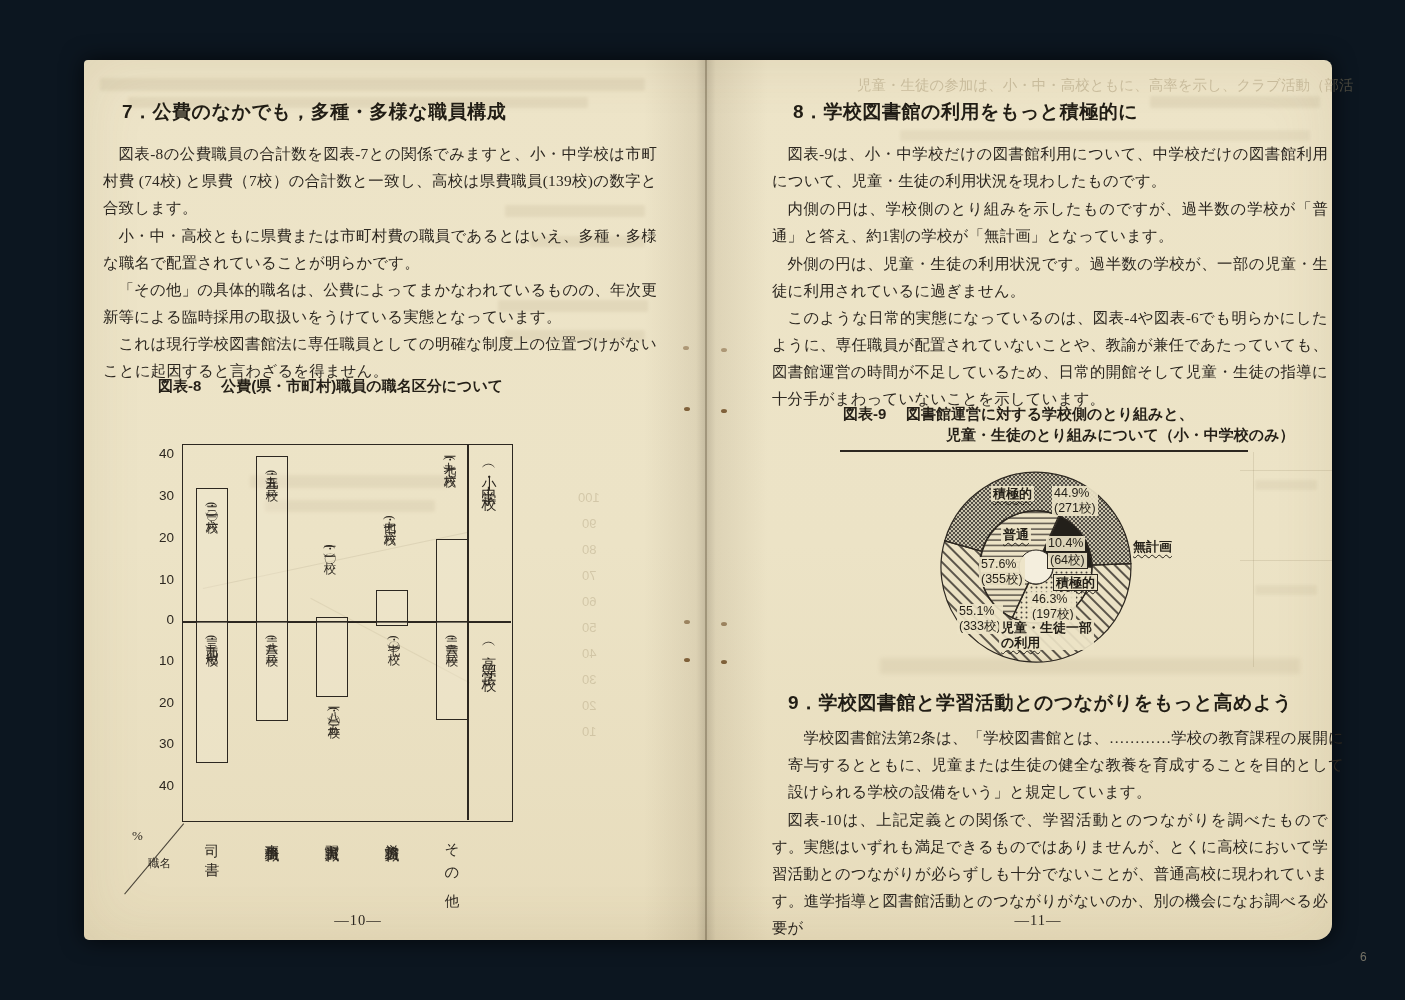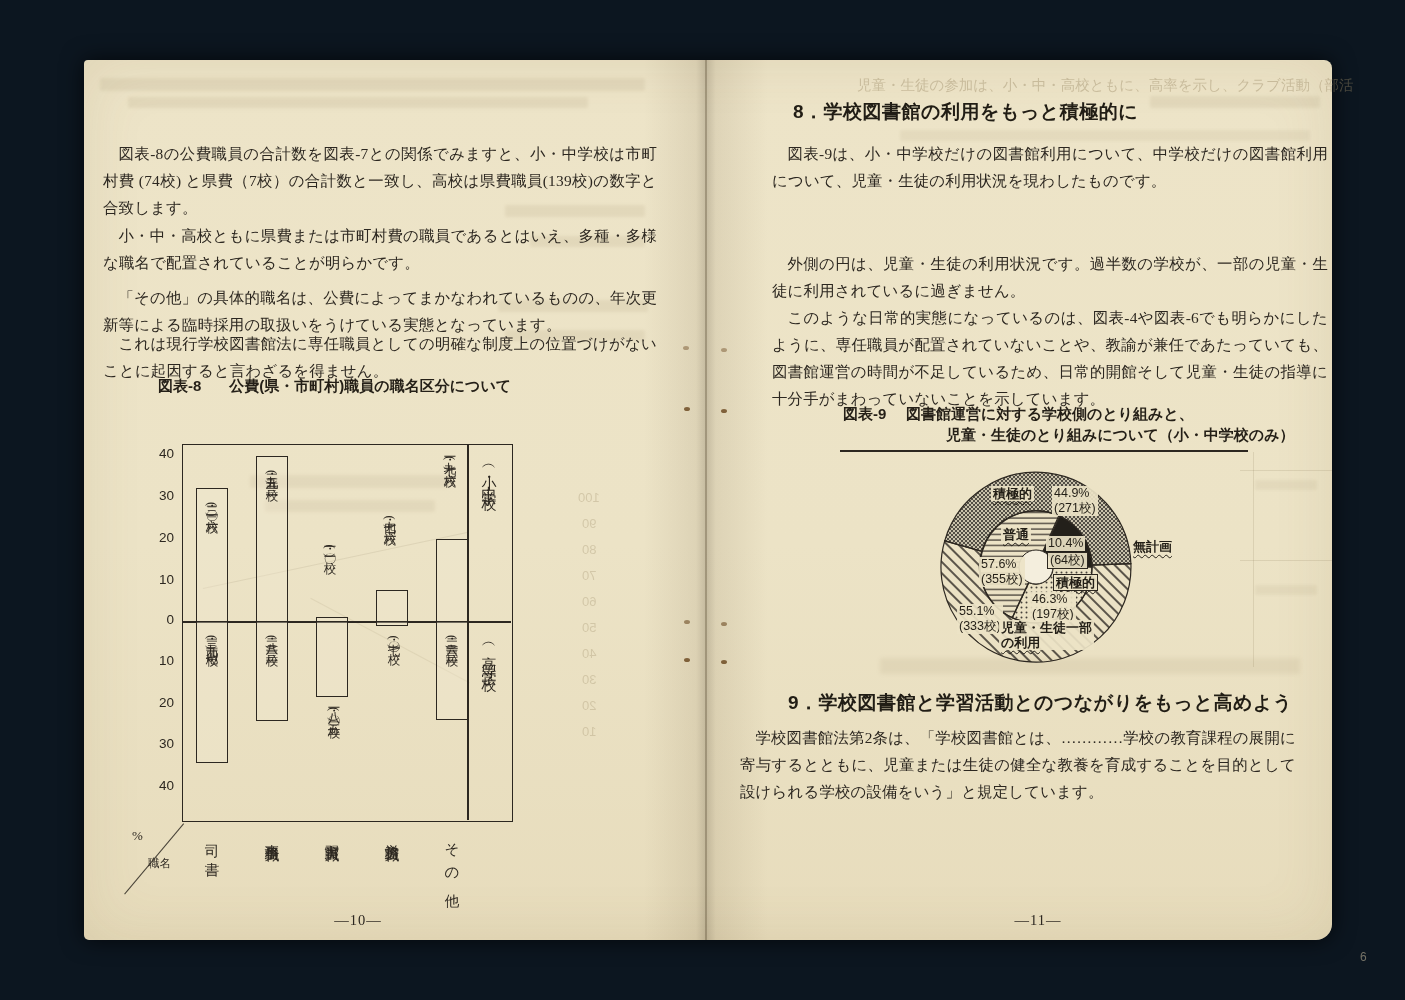--- a/index.html
+++ b/index.html
@@ -76,28 +76,29 @@
   <div class="mirnum" style="left:582px;top:516px">90</div>
   <div class="mirnum" style="left:582px;top:542px">80</div>
   <div class="mirnum" style="left:582px;top:568px">70</div>
   <div class="mirnum" style="left:582px;top:594px">60</div>
   <div class="mirnum" style="left:582px;top:620px">50</div>
   <div class="mirnum" style="left:582px;top:646px">40</div>
   <div class="mirnum" style="left:582px;top:672px">30</div>
   <div class="mirnum" style="left:582px;top:698px">20</div>
   <div class="mirnum" style="left:582px;top:724px">10</div>
 
+  <div class="abs h" style="left:122px;top:99px">7．公費のなかでも，多種・多様な職員構成</div>
   <div class="abs p" style="left:103px;top:140px;width:554px">図表-8の公費職員の合計数を図表-7との関係でみますと、小・中学校は市町村費 (74校) と県費（7校）の合計数と一致し、高校は県費職員(139校)の数字と合致します。</div>
   <div class="abs p" style="left:103px;top:222px;width:554px">小・中・高校ともに県費または市町村費の職員であるとはいえ、多種・多様な職名で配置されていることが明らかです。</div>
-  <div class="abs p" style="left:103px;top:284px;width:554px">「その他」の具体的職名は、公費によってまかなわれているものの、年次更新等による臨時採用の取扱いをうけている実態となっています。</div>
+  <div class="abs p" style="left:103px;top:276px;width:554px">「その他」の具体的職名は、公費によってまかなわれているものの、年次更新等による臨時採用の取扱いをうけている実態となっています。</div>
   <div class="abs p" style="left:103px;top:330px;width:554px">これは現行学校図書館法に専任職員としての明確な制度上の位置づけがないことに起因すると言わざるを得ません。</div>
 
   <div class="abs" style="left:158px;top:377px">
     <span class="cap">図表-8</span>
-    <span class="cap" style="margin-left:24px">公費(県・市町村)職員の職名区分について</span>
+    <span class="cap" style="margin-left:16px">公費(県・市町村)職員の職名区分について</span>
   </div>
 
   <div class="ytick" style="left:144px;top:446px">40</div>
   <div class="ytick" style="left:144px;top:488px">30</div>
   <div class="ytick" style="left:144px;top:530px">20</div>
   <div class="ytick" style="left:144px;top:572px">10</div>
   <div class="ytick" style="left:144px;top:612px">0</div>
   <div class="ytick" style="left:144px;top:653px">10</div>
   <div class="ytick" style="left:144px;top:695px">20</div>
   <div class="ytick" style="left:144px;top:736px">30</div>
@@ -155,20 +156,21 @@
   <div class="ghost" style="left:900px;top:130px;width:410px;height:11px;opacity:.10"></div>
   <div class="gline" style="left:1253px;top:452px;width:1.2px;height:215px"></div>
   <div class="gline" style="left:1240px;top:470px;width:92px;height:1.2px"></div>
   <div class="gline" style="left:1240px;top:560px;width:92px;height:1.2px"></div>
   <div class="ghost" style="left:1255px;top:480px;width:62px;height:10px;opacity:.10"></div>
   <div class="ghost" style="left:1255px;top:585px;width:62px;height:10px;opacity:.10"></div>
   <div class="ghost" style="left:880px;top:658px;width:420px;height:16px;opacity:.12;filter:blur(2px)"></div>
 
   <div class="abs h" style="left:793px;top:99px">8．学校図書館の利用をもっと積極的に</div>
   <div class="abs p" style="left:772px;top:140px;width:556px">図表-9は、小・中学校だけの図書館利用について、中学校だけの図書館利用について、児童・生徒の利用状況を現わしたものです。</div>
+  <div class="abs p" style="left:772px;top:195px;width:556px">内側の円は、学校側のとり組みを示したものですが、過半数の学校が「普通」と答え、約1割の学校が「無計画」となっています。</div>
   <div class="abs p" style="left:772px;top:250px;width:556px">外側の円は、児童・生徒の利用状況です。過半数の学校が、一部の児童・生徒に利用されているに過ぎません。</div>
   <div class="abs p" style="left:772px;top:304px;width:556px">このような日常的実態になっているのは、図表-4や図表-6でも明らかにしたように、専任職員が配置されていないことや、教諭が兼任であたっていても、図書館運営の時間が不足しているため、日常的開館そして児童・生徒の指導に十分手がまわっていないことを示しています。</div>
 
   <div class="abs cap" style="left:843px;top:405px">図表-9</div>
   <div class="abs cap" style="left:906px;top:405px">図書館運営に対する学校側のとり組みと、</div>
   <div class="abs cap" style="left:946px;top:426px">児童・生徒のとり組みについて（小・中学校のみ）</div>
   <div class="abs" style="left:840px;top:450px;width:408px;height:1.5px;background:#2c2720"></div>
 
 
   <svg class="abs" style="left:930px;top:461px" width="212" height="212" viewBox="0 0 212 212">
@@ -221,18 +223,19 @@
   <div class="co" style="left:957px;top:604px">
     <div>55.1%</div>
     <div>(333校)</div>
   </div>
   <div class="co cat9" style="left:999px;top:620px">
     <div>児童・生徒一部</div>
     <div class="wavy">の利用</div>
   </div>
 
   <div class="abs h" style="left:788px;top:690px">9．学校図書館と学習活動とのつながりをもっと高めよう</div>
-  <div class="abs p" style="left:740px;top:724px;width:556px">学校図書館法第2条は、「学校図書館とは、…………学校の教育課程の展開に寄与するとともに、児童または生徒の健全な教養を育成することを目的として設けられる学校の設備をいう」と規定しています。</div>
+  <div class="abs p" style="left:788px;top:724px;width:556px">学校図書館法第2条は、「学校図書館とは、…………学校の教育課程の展開に寄与するとともに、児童または生徒の健全な教養を育成することを目的として設けられる学校の設備をいう」と規定しています。</div>
+  <div class="abs p" style="left:772px;top:806px;width:556px">図表-10は、上記定義との関係で、学習活動とのつながりを調べたものです。実態はいずれも満足できるものではありませんが、とくに高校において学習活動とのつながりが必らずしも十分でないことが、普通高校に現われています。進学指導と図書館活動とのつながりがないのか、別の機会になお調べる必要が</div>
 
   <div class="abs pagenum" style="left:1008px;top:912px;width:60px">―11―</div>
 
   <div class="corner6">6</div>
 </div>
 
 </body></html>

